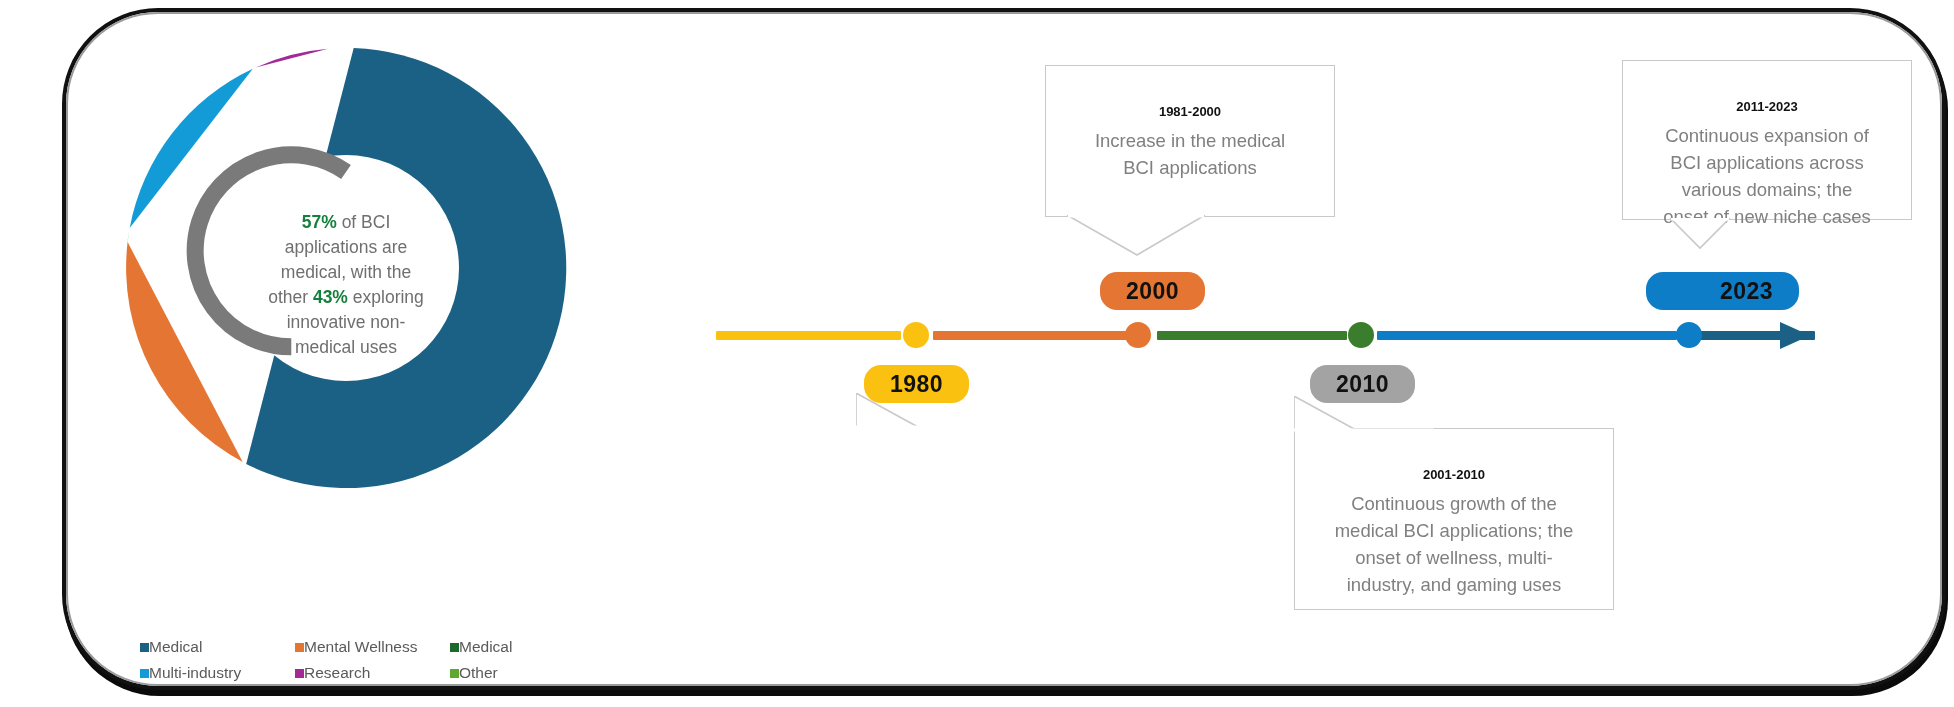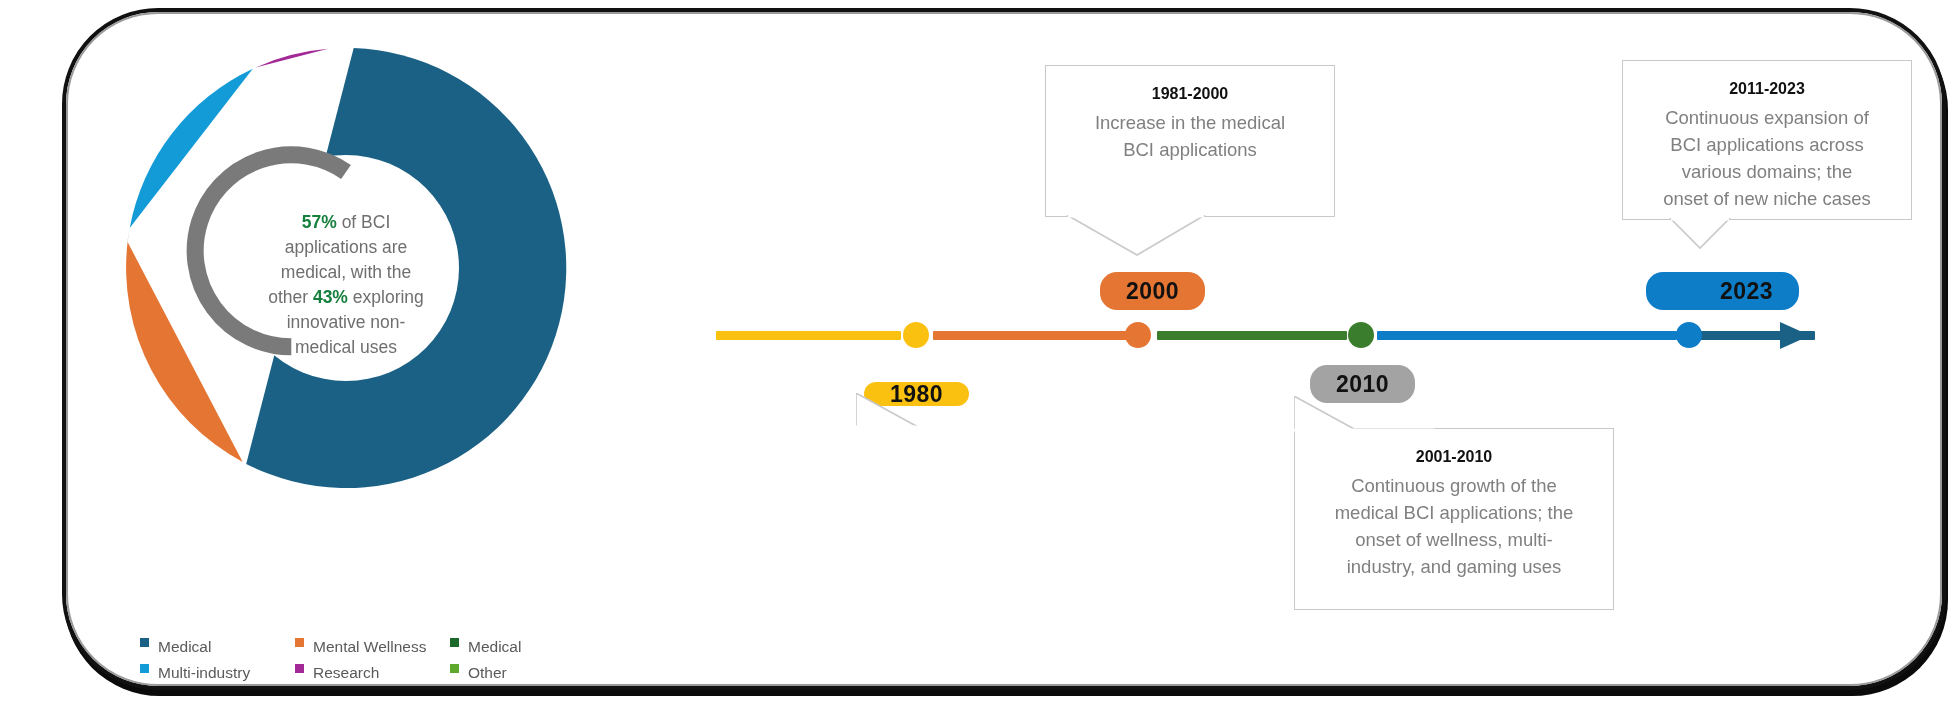--- a/index.html
+++ b/index.html
@@ -70,21 +70,21 @@
     position: absolute;
     left: 140px; top: 634px;
     width: 520px;
     display: grid;
     grid-template-columns: 155px 155px 130px;
     grid-auto-rows: 26px;
     align-items: center;
     font-size: 15.5px;
     color: #5a5a5a;
   }
-  .legend-item { display: flex; gap: 9px; }
+  .legend-item { display: flex; align-items: center; }
   .legend-swatch {
     width: 9px; height: 9px; display: inline-block; flex: 0 0 auto;
   }
 
   
   .timeline { position: absolute; left: 0; top: 0; width: 1954px; height: 707px; }
   .tl-seg {
     position: absolute;
     height: 9px;
     top: 331px;
@@ -119,23 +119,24 @@
     padding: 14px 10px 10px 10px;
     text-align: center;
     color: #808080;
     font-size: 18.5px;
     line-height: 27px;
   }
   .callout .ttl {
     display: block;
     color: #111111;
     font-weight: bold;
-    font-size: 16px;
+    font-size: 13px;
     line-height: 28px;
     margin-bottom: 1px;
+    margin-top: 18px;
   }
   .callout .body { display: block; white-space: pre-line; }
 
   .tail { position: absolute; }
 </style>
 </head>
 <body>
 
 <div id="root">
 
@@ -212,21 +213,21 @@
 
     <svg class="tl-arrow" width="135" height="50" viewBox="0 0 135 50">
       <path d="M 0 13 L 100 13 L 100 4 L 130 17.5 L 100 31 L 100 22 L 0 22 Z" fill="#1A6185"></path>
     </svg>
 
     <div class="tl-dot" style="left:903px; background:#FBC111;"></div>
     <div class="tl-dot" style="left:1125px; background:#E57532;"></div>
     <div class="tl-dot" style="left:1348px; background:#3A7D2C;"></div>
     <div class="tl-dot" style="left:1676px; background:#0D7DC8;"></div>
 
-    <div class="year-badge" style="left:864px; top:382px; width:105px; height:24px; background:#FBC111;">1980</div>
+    <div class="year-badge" style="left:864px; top:365px; width:105px; height:38px; background:#FBC111;">1980</div>
     <div class="year-badge" style="left:1100px; top:272px; width:105px; height:38px; background:#E57532;">2000</div>
     <div class="year-badge" style="left:1310px; top:365px; width:105px; height:38px; background:#a3a3a3;">2010</div>
     <div class="year-badge" style="left:1646px; top:272px; width:105px; height:38px; background:#0D7DC8;padding-left:48px;">2023</div>
 
     <svg class="tail" style="left:856px; top:393px;" width="120" height="36" viewBox="0 0 120 36">
       <path d="M 0 34 L 0 0 L 62 34 Z" fill="#ffffff" stroke="none"></path>
       <path d="M 0 34 L 0 0 L 62 34" fill="none" stroke="#c9c9c9" stroke-width="1.6"></path>
       <path d="M 0 34 L 120 34" stroke="#ffffff" stroke-width="3"></path>
     </svg>
 

